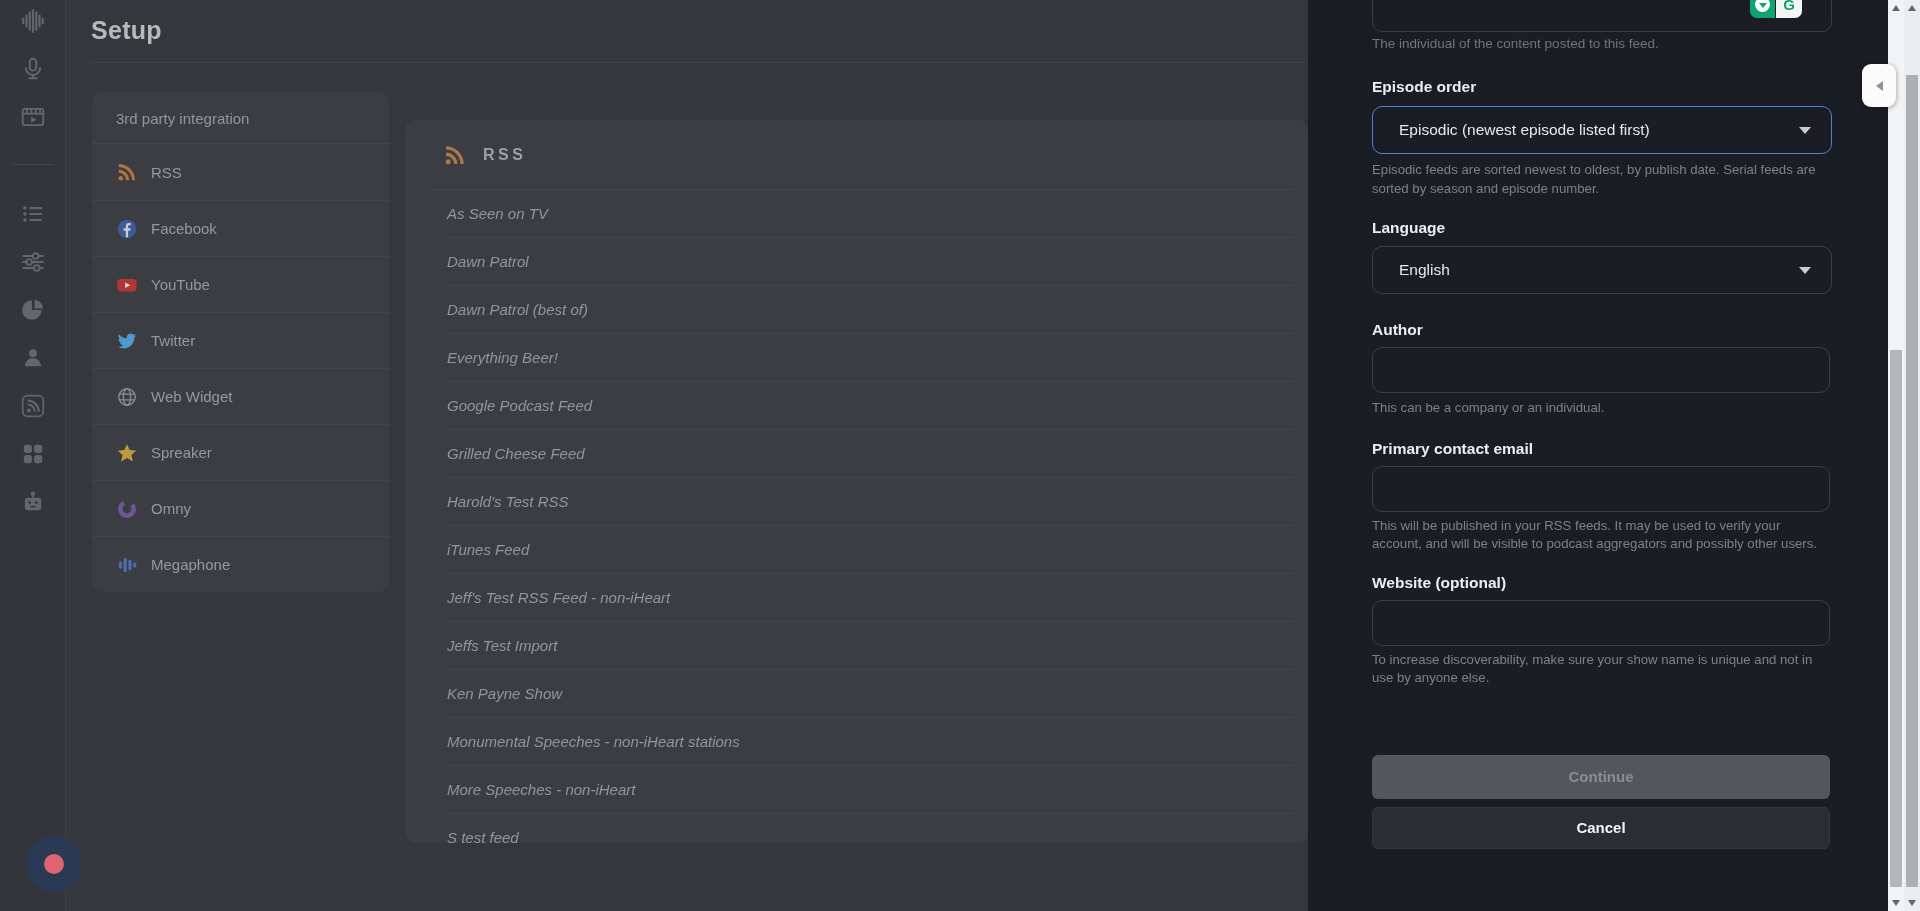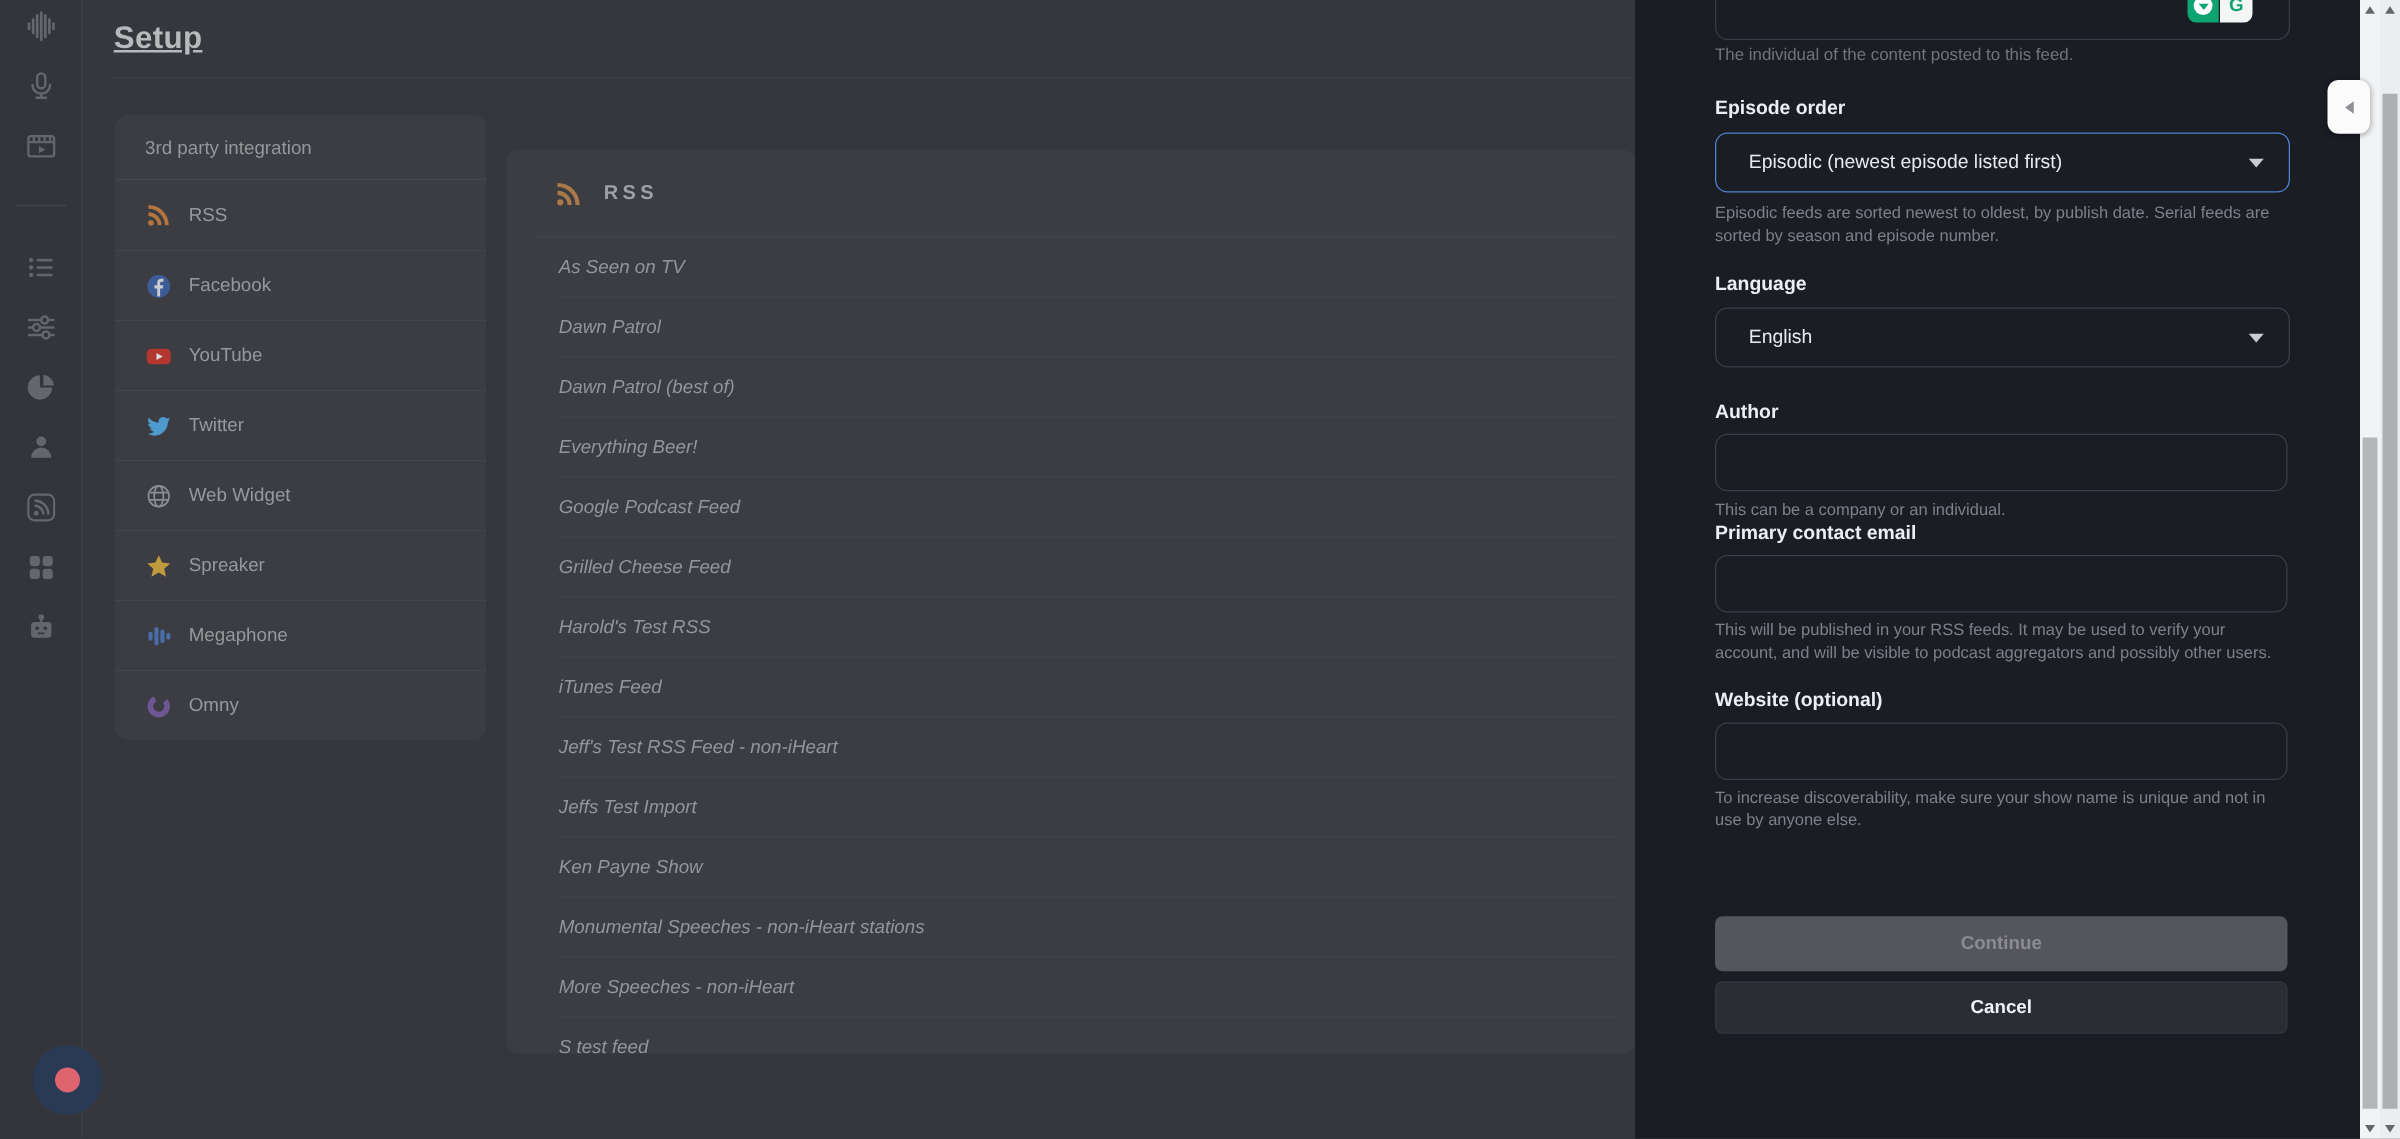--- a/index.html
+++ b/index.html
@@ -10,21 +10,21 @@
            border-right:1px solid #3e4046;box-sizing:border-box;display:flex;flex-direction:column;align-items:center;padding-top:8px;}
   .side-icon{width:26px;height:26px;margin-bottom:22px;color:#63666d;cursor:pointer;}
   .side-icon svg{display:block;}
   .side-divider{width:40px;height:1px;background:#43454b;margin:12px 0 36px;}
   .record-fab{position:absolute;left:26px;top:836px;width:56px;height:56px;border-radius:50%;
               background:var(--record-navy,#2a3a55);z-index:3;}
   .record-fab .dot{position:absolute;left:50%;top:50%;width:20px;height:20px;margin:-10px 0 0 -10px;
                    border-radius:50%;background:var(--record-red,#de6470);}
   
   .main{position:absolute;left:66px;top:0;width:1822px;height:911px;}
-  .page-title{position:absolute;left:25px;top:16px;font-size:25px;font-weight:bold;color:#b7b9bd;letter-spacing:.3px;text-decoration:underline;}
+  .page-title{position:absolute;left:25px;top:16px;font-size:25px;font-weight:bold;color:#b7b9bd;letter-spacing:.3px;}
   .title-rule{position:absolute;left:25px;top:62px;width:1215px;height:1px;background:#3e4045;}
   .panel{position:absolute;background:var(--panel,#3b3d43);border-radius:10px;overflow:hidden;}
   
   .int-panel{left:26px;top:92px;width:297px;height:500px;}
   .int-head{padding:18px 24px 16px;font-size:15px;color:#94969a;border-bottom:1px solid #44464c;box-sizing:border-box;height:52px;}
   .int-row{height:56px;display:flex;align-items:center;padding-left:24px;cursor:pointer;box-sizing:border-box;}
   .int-row + .int-row{border-top:1px solid #43454b;text-align:center;}
   .int-icon{width:22px;height:22px;flex:0 0 22px;}
   .int-icon svg{display:block;}
   .int-label{margin-left:13px;font-size:15px;color:#96989c;}
@@ -41,21 +41,21 @@
   .textarea-remnant{position:absolute;left:0;top:-48px;width:458px;height:78px;border:1px solid #393c48;border-radius:10px;}
   .gbadge{position:absolute;right:30px;top:-9px;width:52px;height:27px;display:flex;cursor:pointer;z-index:2;}
   .gbadge .t1{width:25px;height:27px;background:var(--grammarly-teal,#0ea36f);border-radius:7px 0 0 7px;margin-right:1px;
               display:flex;align-items:center;justify-content:center;}
   .gbadge .t1 .circ{width:15px;height:15px;border-radius:50%;background:#fff;display:flex;align-items:center;justify-content:center;}
   .gbadge .t1 .arr{width:0;height:0;border-left:4px solid transparent;border-right:4px solid transparent;border-top:5px solid var(--grammarly-teal,#0ea36f);margin-top:1px;}
   .gbadge .t2{width:26px;height:27px;background:#f4f5f5;border-radius:0 7px 7px 0;display:flex;align-items:center;justify-content:center;
               font-weight:bold;font-size:15px;color:var(--grammarly-teal,#0ea36f);}
   .help0{margin:0;padding-top:36px;font-size:13.5px;color:#71747c;line-height:16px;}
   .f-label{font-size:15.5px;font-weight:bold;color:#eceef2;line-height:18px;}
-  .l1{margin-top:26px;} .l2{margin-top:21px;} .l3{margin-top:27px;} .l4{} .l5{margin-top:20px;}
+  .l1{margin-top:26px;} .l2{margin-top:21px;} .l3{margin-top:27px;} .l4{margin-top:22px;} .l5{margin-top:20px;}
   .f-select{height:48px;margin-top:10px;border:1.5px solid #3c3f4b;border-radius:10px;display:flex;align-items:center;
             justify-content:space-between;padding:0 20px 0 26px;font-size:15.5px;color:#e7e9ed;cursor:pointer;box-sizing:border-box;}
   .f-select.focused{border-color:var(--accent-blue,#4f83d4);}
   .f-select .chev{width:0;height:0;border-left:6px solid transparent;border-right:6px solid transparent;border-top:7px solid #caccd2;}
   .s2{margin-top:9px;}
   .f-input{display:block;width:458px;height:46px;margin-top:8px;border:1px solid #3c3f4b;border-radius:10px;background:transparent;
            padding:0 16px;color:#e7e9ed;font-size:15px;box-sizing:border-box;outline:none;font-family:"Liberation Sans",sans-serif;}
   .f-help{font-size:13.2px;color:#7d8089;line-height:18.5px;}
   .h2{margin-top:7px;} .h3{margin-top:6px;} .h4{margin-top:5px;} .h5{margin-top:5px;}
   .btn{width:458px;border-radius:6px;font-weight:bold;font-size:15px;display:flex;align-items:center;justify-content:center;
@@ -226,37 +226,37 @@
         </div>
         <div class="int-row">
           <span class="int-icon" style="color: rgb(192, 154, 62);">
             <svg viewBox="0 0 24 24" width="22" height="22" fill="currentColor">
               <polygon points="12,2.5 15,8.8 22,9.6 16.8,14.2 18.4,21.2 12,17.4 5.6,21.2 7.2,14.2 2,9.6 9,8.8"></polygon>
             </svg>
           </span>
           <span class="int-label">Spreaker</span>
         </div>
         <div class="int-row">
+          <span class="int-icon" style="color: rgb(109, 86, 147);">
+            <svg viewBox="0 0 24 24" width="22" height="22">
+              <circle cx="12" cy="12" r="7.3" fill="none" stroke="currentColor" stroke-width="5" stroke-dasharray="36 10" transform="rotate(-40 12 12)"></circle>
+            </svg>
+          </span>
+          <span class="int-label">Omny</span>
+        </div>
+        <div class="int-row">
           <span class="int-icon" style="color: rgb(74, 108, 168);">
             <svg viewBox="0 0 24 24" width="22" height="22" fill="currentColor">
               <rect x="3" y="8" width="3.6" height="8" rx="1.8"></rect>
               <rect x="8.2" y="4" width="3.6" height="16" rx="1.8"></rect>
               <rect x="13.4" y="6" width="3.6" height="12" rx="1.8"></rect>
               <rect x="18.6" y="9" width="3.6" height="6" rx="1.8"></rect>
             </svg>
           </span>
           <span class="int-label">Megaphone</span>
-        </div>
-        <div class="int-row">
-          <span class="int-icon" style="color: rgb(109, 86, 147);">
-            <svg viewBox="0 0 24 24" width="22" height="22">
-              <circle cx="12" cy="12" r="7.3" fill="none" stroke="currentColor" stroke-width="5" stroke-dasharray="36 10" transform="rotate(-40 12 12)"></circle>
-            </svg>
-          </span>
-          <span class="int-label">Omny</span>
         </div>
       </div>
   </div>
 
   <div class="panel feed-panel">
     <div class="feed-head">
       <span class="int-icon" style="width: 24px; height: 24px; flex-basis: 24px; color: rgb(168, 122, 74);" id="feed-head-icon">
           <svg viewBox="0 0 24 24" width="24" height="24" fill="currentColor">
             <circle cx="5.2" cy="18.8" r="2.5"></circle>
             <path d="M3 9.6A11.4 11.4 0 0 1 14.4 21h-3.3A8.1 8.1 0 0 0 3 12.9z"></path>

